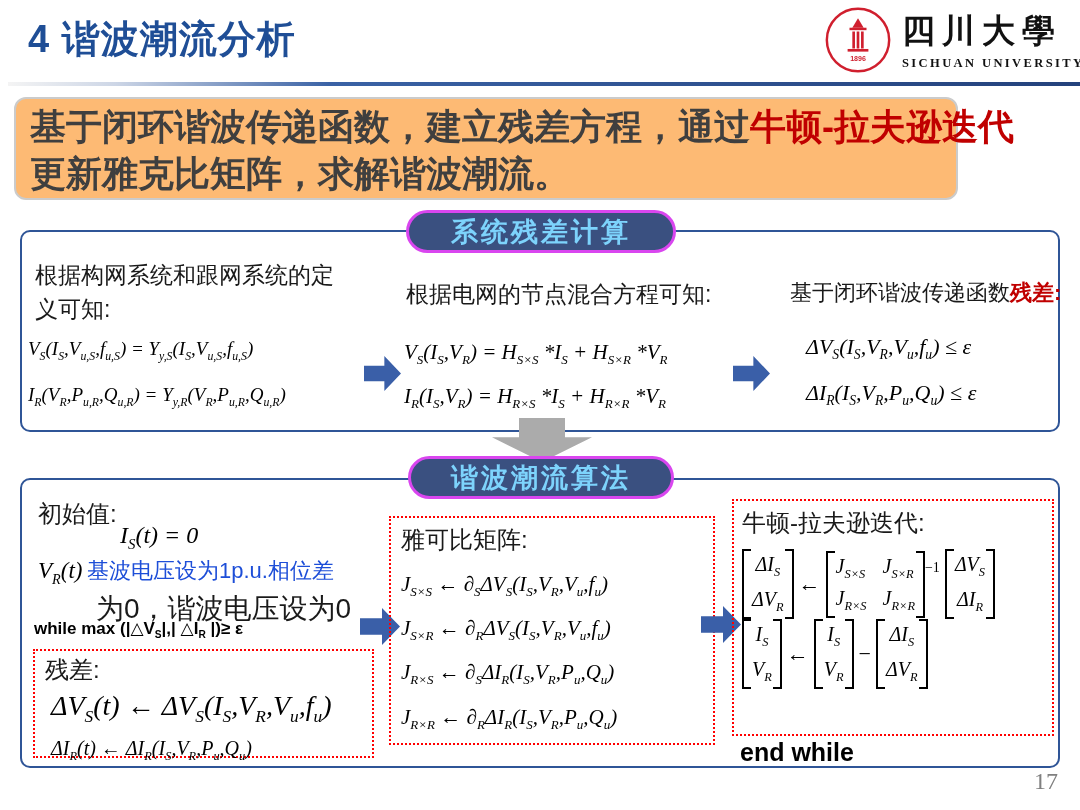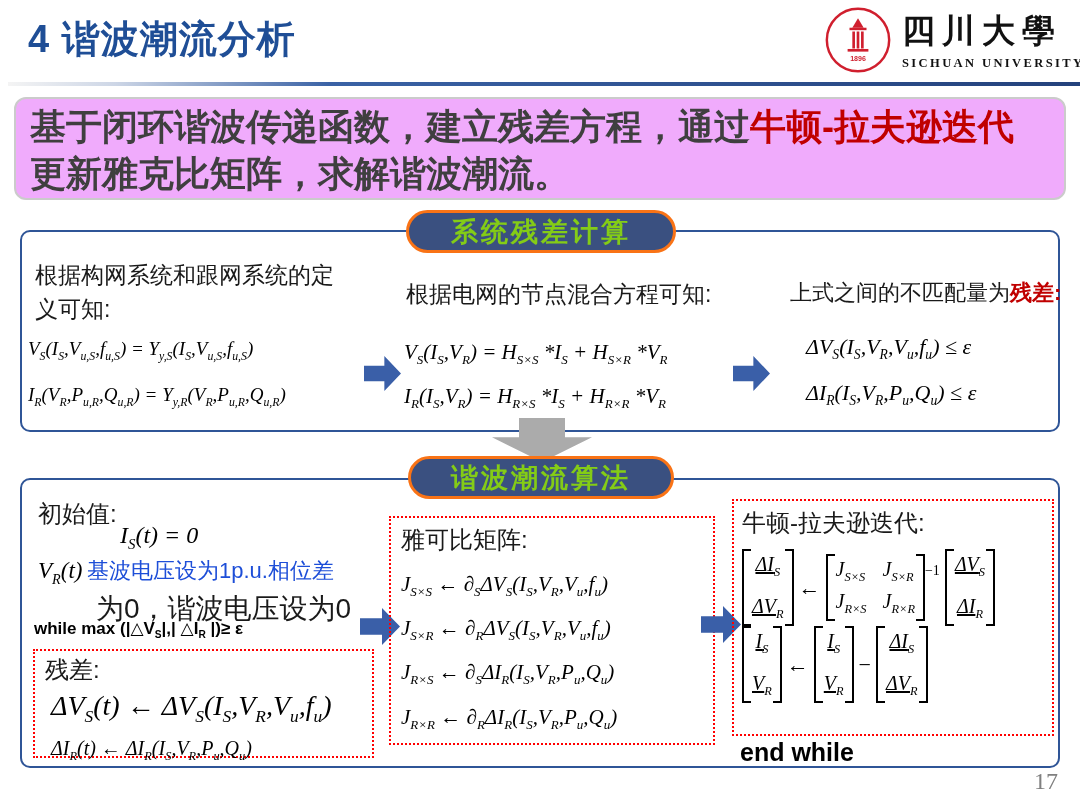--- a/index.html
+++ b/index.html
@@ -5,49 +5,49 @@
   html,body{margin:0;padding:0;background:#fff;}
   .slide{position:relative;width:1080px;height:810px;background:#ffffff;overflow:hidden;
          font-family:"Liberation Sans","DejaVu Sans",sans-serif;}
   .abs{position:absolute;}
   .title{left:28px;top:14px;font-size:38px;font-weight:bold;color:#1F4E96;letter-spacing:1px;}
   .logo{left:824px;top:6px;display:flex;align-items:center;gap:10px;}
   .logo-cn{font-family:"Liberation Serif","DejaVu Serif",serif;font-size:33px;font-weight:bold;color:#111;letter-spacing:7px;white-space:nowrap;}
   .logo-en{font-family:"Liberation Serif","DejaVu Serif",serif;font-size:12.5px;font-weight:bold;color:#111;letter-spacing:2.4px;margin-top:2px;white-space:nowrap;}
   .rule{left:8px;top:82px;width:1072px;height:4px;
         background:linear-gradient(to right,#f4f4f4,#cdd6e6 10%,#3a62a5 30%,#24427C 100%);}
-  .banner{left:14px;top:97px;width:1052px;height:103px;background:#f0abfc;border:2px solid #CBCBCB;
+  .banner{left:14px;top:97px;width:944px;height:103px;background:#fdba74;border:2px solid #CBCBCB;
           border-radius:12px;box-sizing:border-box;padding:4px 14px;
           font-size:36px;font-weight:bold;color:#3F3F3F;line-height:47px;white-space:nowrap;}
   .red{color:#C00000;}
   .box{background:#fff;border:2px solid #2F5597;border-radius:10px;box-sizing:border-box;}
   .box1{left:20px;top:230px;width:1040px;height:202px;}
   .box2{left:20px;top:478px;width:1040px;height:290px;}
-  .pill{display:flex;align-items:center;justify-content:center;background:#3A5080;border:3px solid #f97316;
-        border-radius:24px;color:#84cc16;font-weight:bold;font-size:27px;letter-spacing:3px;box-sizing:border-box;}
+  .pill{display:flex;align-items:center;justify-content:center;background:#3A5080;border:3px solid #d946ef;
+        border-radius:24px;color:#7dd3fc;font-weight:bold;font-size:27px;letter-spacing:3px;box-sizing:border-box;}
   .pill1{left:406px;top:210px;width:270px;height:43px;}
   .pill2{left:408px;top:456px;width:266px;height:43px;}
   .cap{font-size:23px;color:#1A1A1A;line-height:34px;}
   .m{font-family:"Liberation Serif","DejaVu Serif",serif;font-style:italic;color:#000;white-space:nowrap;}
   .m sub{font-size:0.62em;}
   .wl{font-size:17px;font-weight:bold;color:#000;white-space:nowrap;}
   .wl sub{font-size:0.6em;}
   .arrow-r{background:#3A5FA8;clip-path:polygon(0 28%,55% 28%,55% 0,100% 50%,55% 100%,55% 72%,0 72%);}
   .arrow-d{background:#ABABAB;clip-path:polygon(27% 0,73% 0,73% 44%,100% 44%,50% 100%,0 44%,27% 44%);}
   .dotted{border:2px dotted #FF0000;box-sizing:border-box;background:transparent;}
   .dlabel{font-size:24px;color:#1A1A1A;}
   .endwhile{font-size:25px;font-weight:bold;color:#000;}
   .pagenum{left:1034px;top:768px;font-family:"Liberation Serif","DejaVu Serif",serif;
            font-size:24px;font-weight:normal;color:#808080;}
   
   .brk{position:relative;padding:4px 10px;}
   .brk::before,.brk::after{content:"";position:absolute;top:0;bottom:0;width:7px;border:2px solid #000;}
   .brk::before{left:0;border-right:none;}
   .brk::after{right:0;border-left:none;}
-  .vec{display:inline-flex;flex-direction:column;align-items:center;row-gap:15px;vertical-align:middle;text-decoration:underline;}
+  .vec{display:inline-flex;flex-direction:column;align-items:center;row-gap:8px;vertical-align:middle;}
   .mat2{display:inline-grid;grid-template-columns:auto auto;column-gap:16px;row-gap:5px;vertical-align:middle;}
   .eqrow{display:flex;align-items:center;gap:5px;font-size:20px;}
   .eqrow .op{font-family:"Liberation Serif","DejaVu Serif",serif;font-size:22px;color:#000;}
   .msup{font-family:"Liberation Serif","DejaVu Serif",serif;font-size:14px;font-style:normal;vertical-align:18px;}
   .seal-svg{display:block;}
 </style>
 </head>
 <body>
 
 <div class="slide">
@@ -88,21 +88,21 @@
   <div class="abs m" style="left:28px;top:384px;font-size:19px;">I<sub>R</sub>(V<sub>R</sub>,P<sub>u,R</sub>,Q<sub>u,R</sub>) = Y<sub>y,R</sub>(V<sub>R</sub>,P<sub>u,R</sub>,Q<sub>u,R</sub>)</div>
 
   <div class="abs arrow-r" style="left:364px;top:356px;width:37px;height:35px;"></div>
 
   <div class="abs cap" style="left:406px;top:277px;white-space:nowrap;">根据电网的节点混合方程可知:</div>
   <div class="abs m" style="left:404px;top:340px;font-size:21px;">V<sub>S</sub>(I<sub>S</sub>,V<sub>R</sub>) = H<sub>S×S</sub> *I<sub>S</sub> + H<sub>S×R</sub> *V<sub>R</sub></div>
   <div class="abs m" style="left:404px;top:384px;font-size:21px;">I<sub>R</sub>(I<sub>S</sub>,V<sub>R</sub>) = H<sub>R×S</sub> *I<sub>S</sub> + H<sub>R×R</sub> *V<sub>R</sub></div>
 
   <div class="abs arrow-r" style="left:733px;top:356px;width:37px;height:35px;"></div>
 
-  <div class="abs cap" style="left:790px;top:276px;font-size:22px;white-space:nowrap;"><span>上式之间的不匹配量为</span><span class="red" style="font-weight:bold;">残差:</span></div>
+  <div class="abs cap" style="left:790px;top:276px;font-size:22px;white-space:nowrap;"><span>基于闭环谐波传递函数</span><span class="red" style="font-weight:bold;">残差:</span></div>
   <div class="abs m" style="left:806px;top:380px;font-size:22px;">ΔI<sub>R</sub>(I<sub>S</sub>,V<sub>R</sub>,P<sub>u</sub>,Q<sub>u</sub>) ≤ ε</div>
   <div class="abs m" style="left:806px;top:334px;font-size:22px;">ΔV<sub>S</sub>(I<sub>S</sub>,V<sub>R</sub>,V<sub>u</sub>,f<sub>u</sub>) ≤ ε</div>
 
   <div class="abs arrow-d" style="left:492px;top:418px;width:100px;height:44px;"></div>
 
   <div class="abs box box2"></div>
   <div class="abs pill pill2">谐波潮流算法</div>
 
   <div class="abs dlabel" style="left:38px;top:498px;">初始值:</div>
   <div class="abs m" style="left:120px;top:522px;font-size:24px;">I<sub>S</sub>(t) = 0</div>

